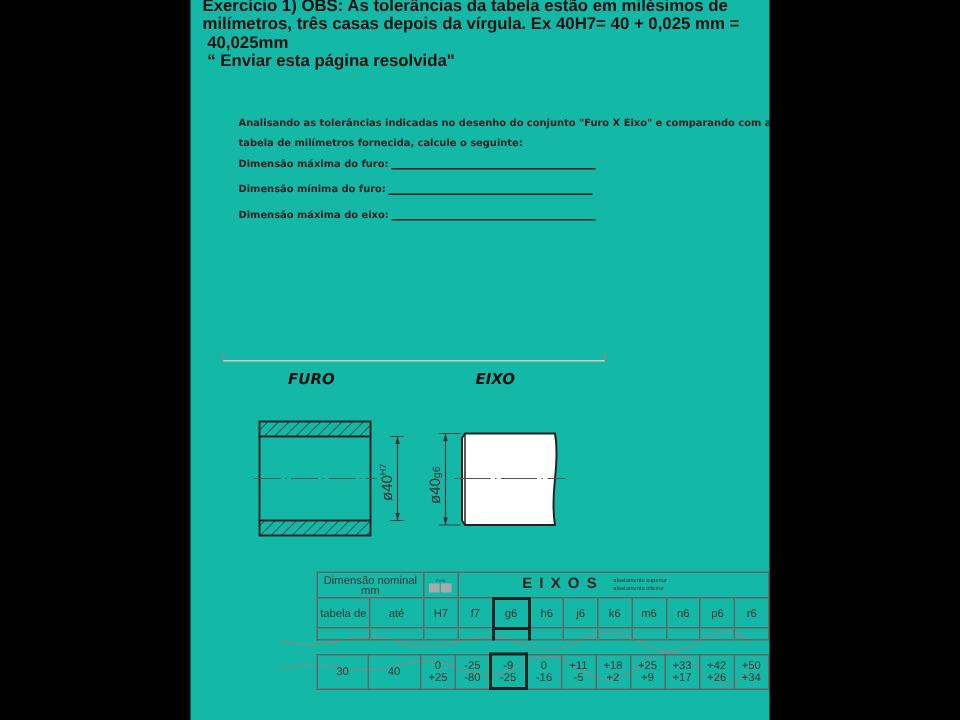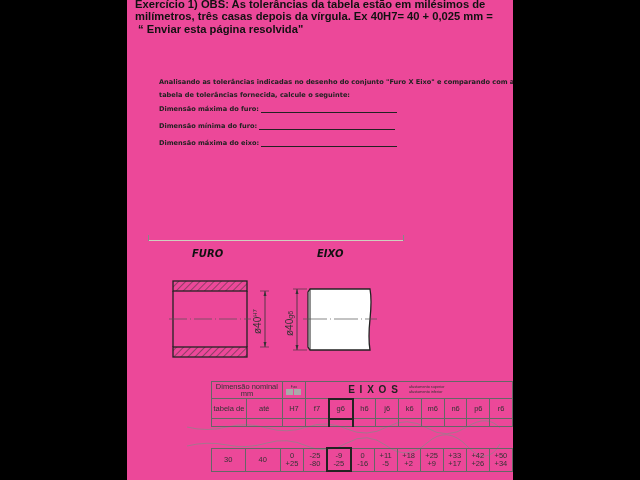--- a/index.html
+++ b/index.html
@@ -1,42 +1,43 @@
 <!DOCTYPE html>
 <html><head>
 <meta charset="utf-8">
 <style>
   html, body { margin:0; padding:0; background:#000; }
   body { width:640px; height:480px; position:relative; overflow:hidden; font-family:"Liberation Sans", sans-serif; }
-  .page { position:absolute; left:127px; top:0; width:386px; height:480px; background:#ec4899; overflow:hidden; }
+  .page { position:absolute; left:127px; top:0; width:386px; height:480px; background:#14b8a6; overflow:hidden; }
   .header { position:absolute; left:8px; top:-2px; width:380px; font-size:11.2px; font-weight:bold; line-height:12.3px; color:#111; }
   .header div { white-space:nowrap; }
   .intro { position:absolute; left:32px; top:76px; width:350px; font-family:"DejaVu Sans", sans-serif; font-size:6.6px; font-weight:bold; color:#222; line-height:13px; }
   .field { position:absolute; left:32px; font-family:"DejaVu Sans", sans-serif; font-size:6.6px; font-weight:bold; color:#222; display:flex; align-items:center; }
   .field .line { display:inline-block; width:136px; border-bottom:1px solid #222; margin-left:2px; height:8px; }
   .rule { position:absolute; left:21px; top:240px; width:256px; height:1px; background:#cfcfbf; }
   .tick { position:absolute; width:1px; height:6px; background:#888; top:235px; }
   .lbl { position:absolute; font-family:"DejaVu Sans", sans-serif; font-style:italic; font-weight:bold; font-size:10px; color:#111; }
   svg.drw { position:absolute; left:0; top:0; }
   table.tol { position:absolute; left:60px; top:381px; border-collapse:collapse; font-family:"Liberation Sans", sans-serif; font-size:7.5px; color:#333;margin-left:24px; }
   table.tol td { border:1px solid #666; text-align:center; padding:0; line-height:8px; }
 </style>
 </head>
 <body>
 
 <div class="page">
   <div class="header">
     <div>Exercício 1) OBS: As tolerâncias da tabela estão em milésimos de</div>
     <div>milímetros, três casas depois da vírgula. Ex 40H7= 40 + 0,025 mm =</div>
+    <div style="white-space:pre"> 40,025mm</div>
     <div style="white-space:pre"> “ Enviar esta página resolvida"</div>
   </div>
 
   <div class="intro">
     <div style="white-space:nowrap">Analisando as tolerâncias indicadas no desenho do conjunto "Furo X Eixo" e comparando com a</div>
-    <div>tabela de tolerâncias fornecida, calcule o seguinte:</div>
+    <div>tabela de milímetros fornecida, calcule o seguinte:</div>
   </div>
 
   <div class="field" style="top:104px">
     <span>Dimensão máxima do furo:</span>
     <span class="line"></span>
   </div>
   <div class="field" style="top:138px">
     <span>Dimensão máxima do eixo:</span>
     <span class="line"></span>
   </div>
@@ -135,21 +136,21 @@
           <td></td>
           <td></td>
           <td></td>
           <td></td>
           <td></td>
           <td></td>
     </tr>
   </tbody>
     </table>
 
-  <table class="tol" style="top:447px">
+  <table class="tol" style="top:435px">
     <tbody>
         <tr style="height:23px">
       <td style="width:35px">30</td>
       <td style="width:37px">40</td>
       <td style="width:23px">
             <div>0</div>
             <div>+25</div>
           </td>
       <td style="width:23px">
             <div>-25</div>

